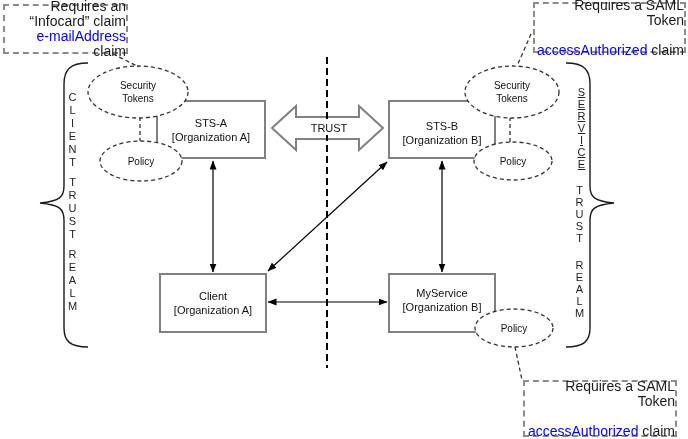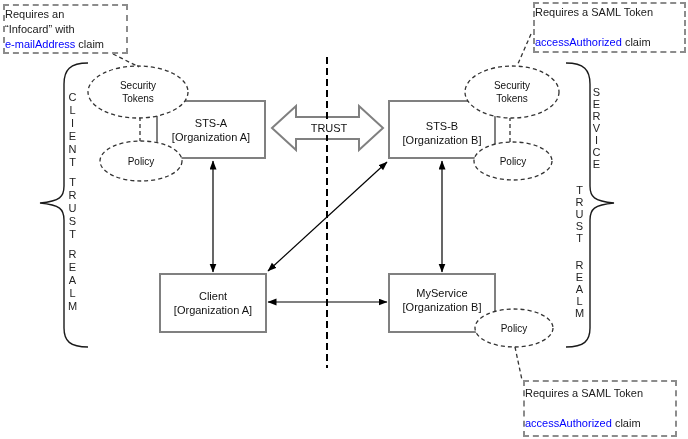--- a/index.html
+++ b/index.html
@@ -11,22 +11,22 @@
   .abs{position:absolute;}
   .node-label{
     display:flex;flex-direction:column;align-items:center;justify-content:center;
     text-align:right;font-size:11px;line-height:14px;color:#111;
   }
   .oval-label{
     display:flex;flex-direction:column;align-items:center;justify-content:center;
     text-align:center;font-size:10px;line-height:13px;color:#111;
   }
   .callout{
-    border:2px dashed #8c8c8c;background:#ffffff;text-align:left;
-    font-size:11px;line-height:15px;color:#1a1a1a;box-sizing:border-box;
+    border:2px dashed #8c8c8c;background:#ffffff;text-align:right;
+    font-size:14px;line-height:15px;color:#1a1a1a;box-sizing:border-box;
     display:flex;flex-direction:column;justify-content:center;
   }
   .claim{color:#0000ff;}
   .realm-word{
     text-align:center;font-size:11px;color:#222;width:9px;
     word-break:break-all;overflow:visible;white-space:normal;
   }
   .realm-left{line-height:13px;}
   .realm-right{line-height:12px;}
   .trust-label{
@@ -75,21 +75,21 @@
              C 594,205 590,209 590,220 L 590,328 C 590,341 584,347 566,347" fill="none" stroke="#1a1a1a" stroke-width="1.4"></path>
 
     <line x1="113" y1="54" x2="139" y2="67" stroke="#333" stroke-width="1.3" stroke-dasharray="4 3"></line>
     <line x1="531" y1="34" x2="517" y2="66" stroke="#333" stroke-width="1.3" stroke-dasharray="4 3"></line>
     <line x1="515" y1="347" x2="522" y2="380" stroke="#333" stroke-width="1.3" stroke-dasharray="4 3"></line>
   </svg>
 
   <div class="abs callout" style="left:3px;top:4px;width:125px;height:50px;">
     <div>
       <span>Requires an</span><br>
-      <span>“Infocard” with</span><br>
+      <span>“Infocard” claim</span><br>
       <span class="claim">e-mailAddress</span><span> claim</span>
     </div>
   </div>
 
   <div class="abs callout" style="left:533px;top:2px;width:153px;height:51px;">
     <div>
       <span>Requires a SAML Token</span><br>
       <br>
       <span class="claim">accessAuthorized</span><span> claim</span>
     </div>
@@ -137,17 +137,17 @@
   <div class="abs oval-label" style="left:474px;top:318px;width:80px;height:20px;">
     <span>Policy</span>
   </div>
 
   <div class="abs trust-label" style="left:306px;top:121px;width:42px;">TRUST</div>
 
   <div class="abs realm-word realm-left" style="left:68px;top:91px;">CLIENT</div>
   <div class="abs realm-word realm-left" style="left:68px;top:176px;">TRUST</div>
   <div class="abs realm-word realm-left" style="left:68px;top:248px;">REALM</div>
 
-  <div class="abs realm-word realm-right" style="left:592px;top:86px;">SERVICE</div>
+  <div class="abs realm-word realm-right" style="left:577px;top:86px;text-decoration:underline;">SERVICE</div>
   <div class="abs realm-word realm-right" style="left:575px;top:184px;">TRUST</div>
   <div class="abs realm-word realm-right" style="left:575px;top:259px;">REALM</div>
 
 </div>
 
 </body></html>

